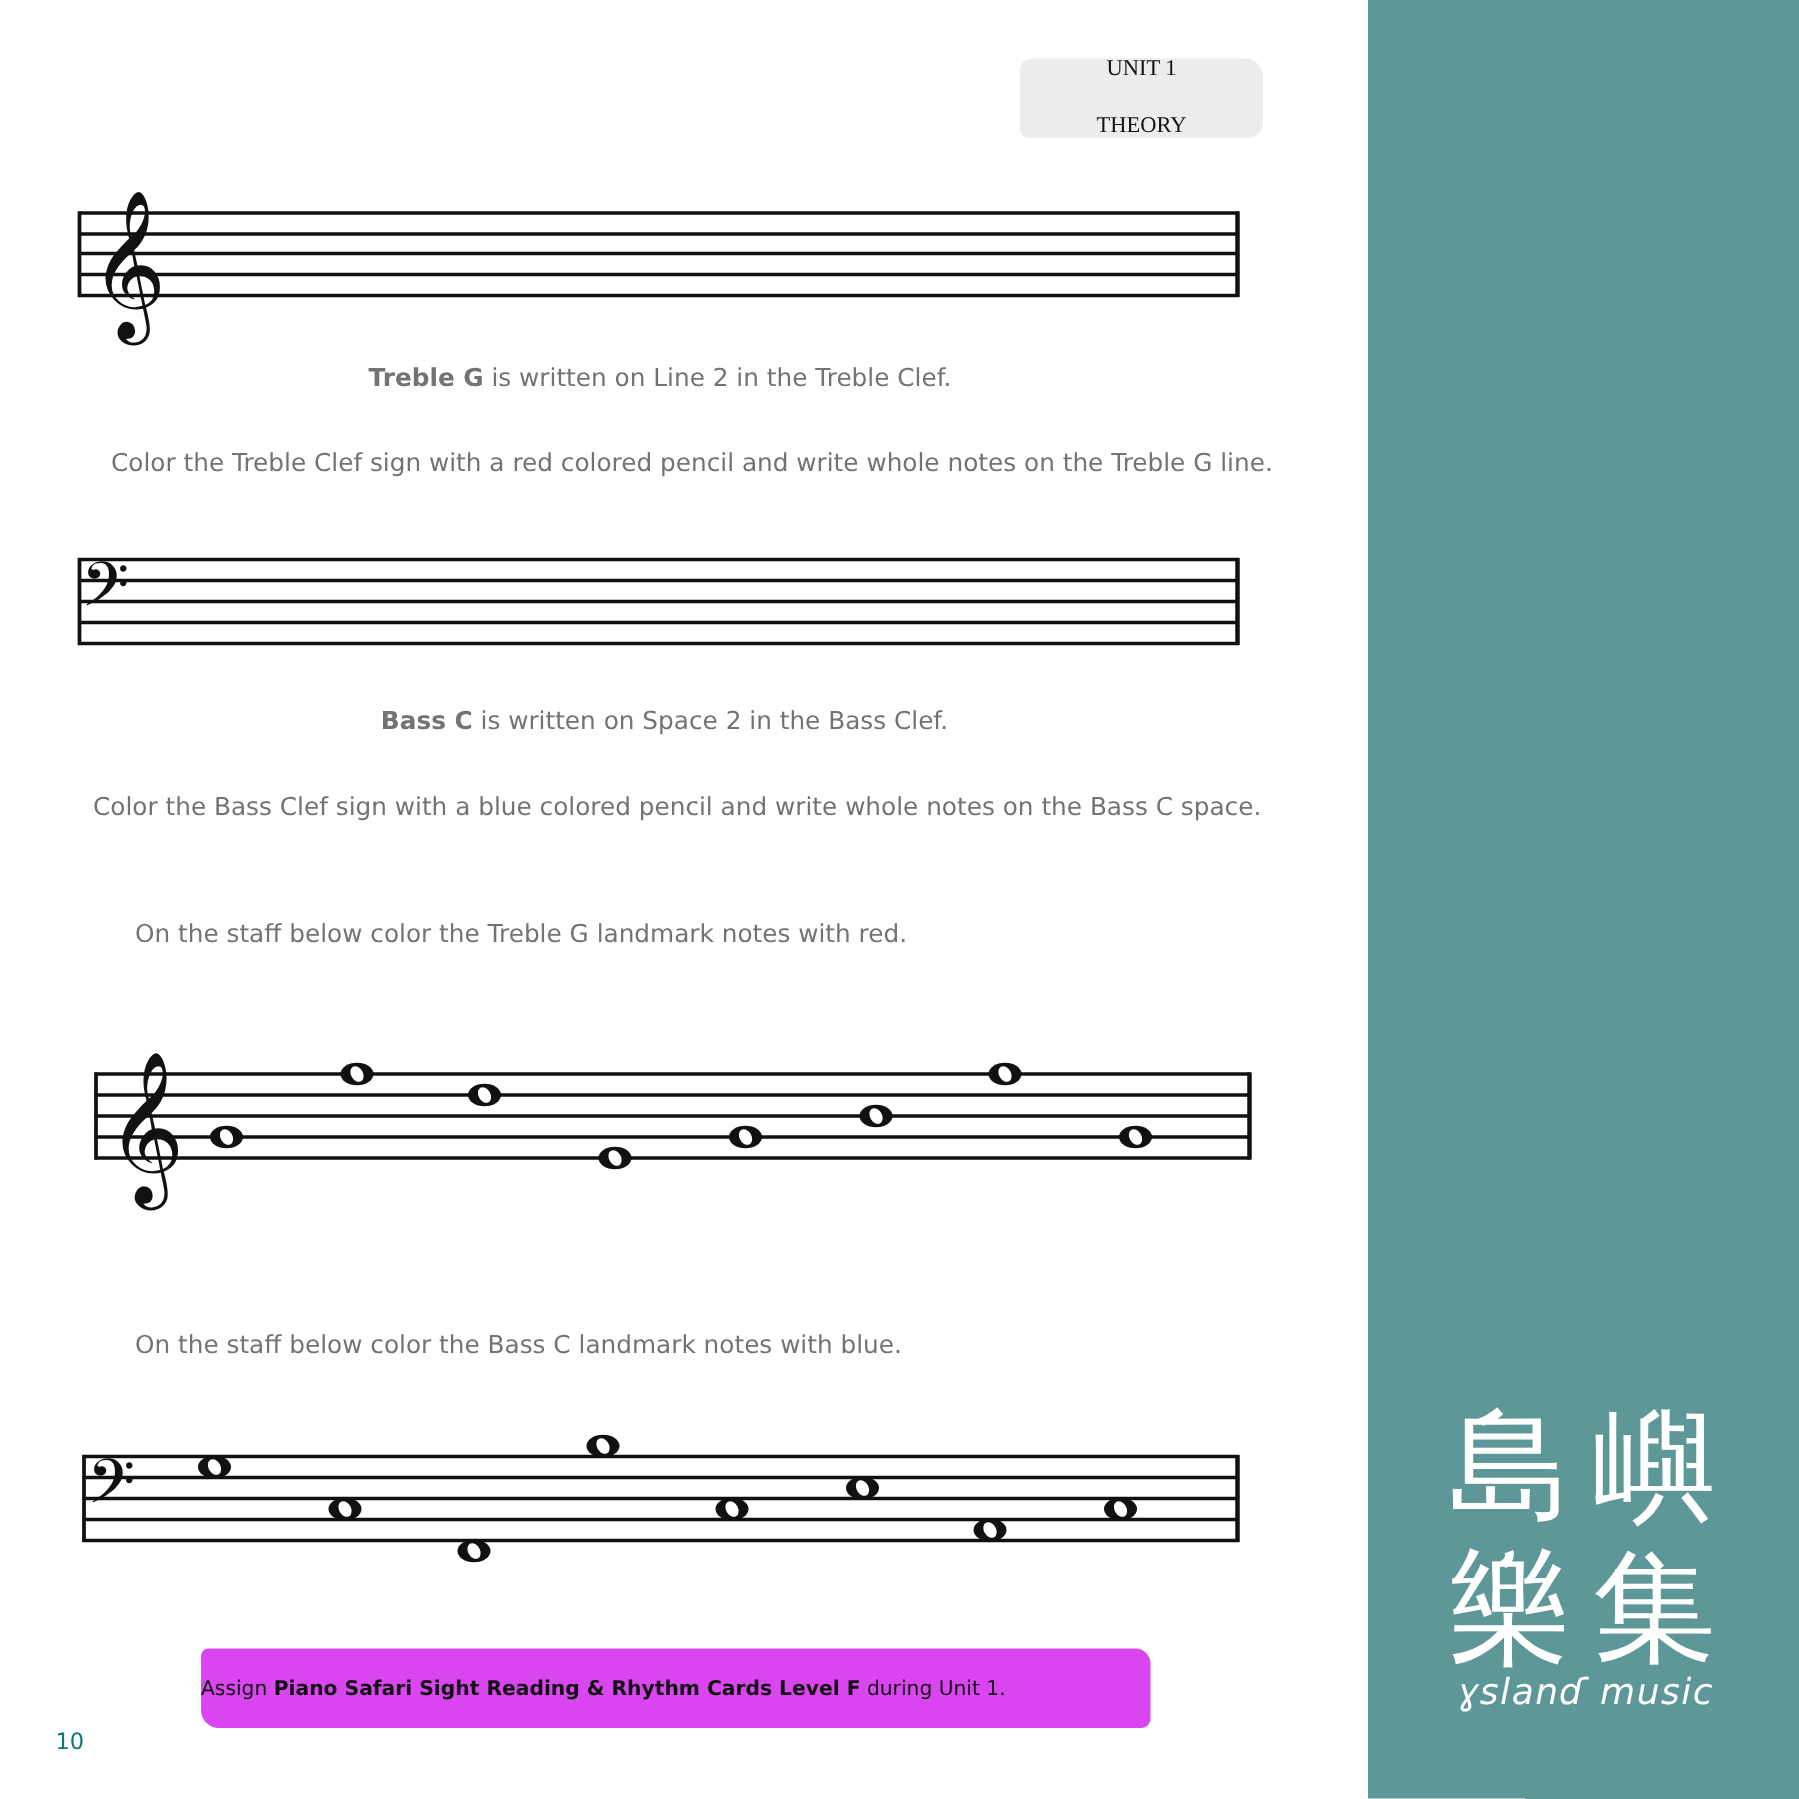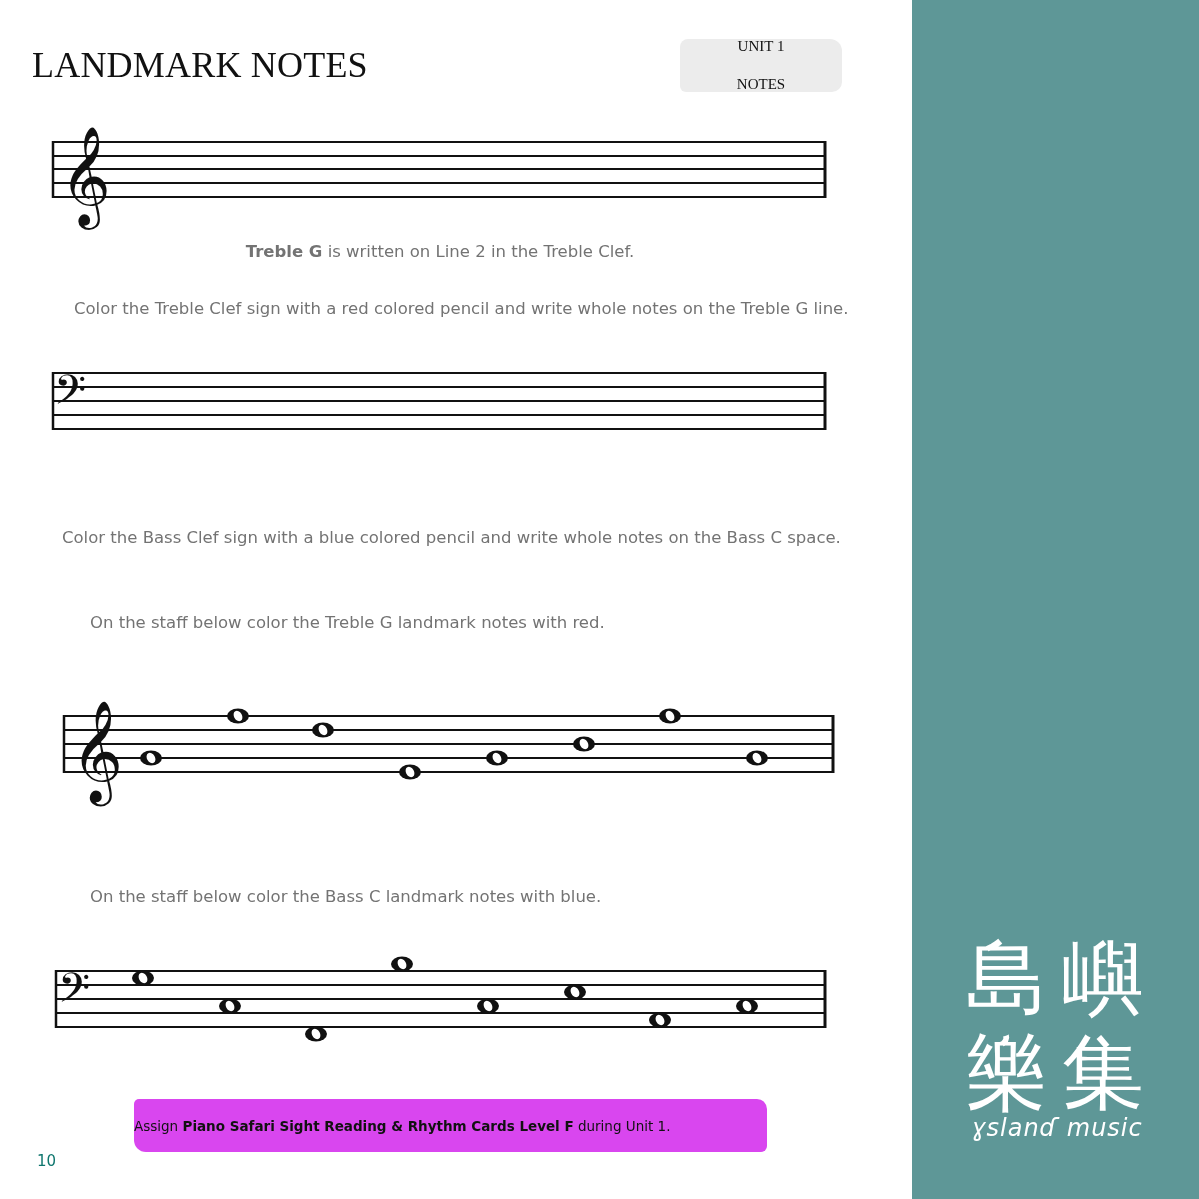--- a/index.html
+++ b/index.html
@@ -47,25 +47,24 @@
   .logo-en {
     margin-top: -6px; font-family: "DejaVu Sans", sans-serif; font-size: 24px;
     letter-spacing: 1px; text-align: center; font-style: italic;
   }
 </style>
 </head>
 <body>
 
 <div class="page">
 
-  <div class="title">LANDMARK NOTES</div>
 
   <div class="unit-badge">
     <span>UNIT 1</span>
-    <span>NOTES</span>
+    <span>THEORY</span>
   </div>
 
   <div class="staff" style="left:40px; top:110px;">
     <svg width="800" height="120" viewBox="0 0 800 120">
       <g stroke="#111" stroke-width="2.2">
         <line x1="12" y1="32" x2="786" y2="32"></line>
         <line x1="12" y1="46" x2="786" y2="46"></line>
         <line x1="12" y1="59" x2="786" y2="59"></line>
         <line x1="12" y1="73" x2="786" y2="73"></line>
         <line x1="12" y1="87" x2="786" y2="87"></line>
@@ -93,20 +92,23 @@
         <line x1="12" y1="74" x2="786" y2="74"></line>
       </g>
       <line x1="13" y1="17" x2="13" y2="75" stroke="#111" stroke-width="2.5"></line>
       <line x1="785" y1="17" x2="785" y2="75" stroke="#111" stroke-width="3"></line>
       <g>
         <text x="14" y="57" font-family="DejaVu Sans, sans-serif" font-size="50" fill="#111">𝄢</text>
       </g>
     </svg>
   </div>
 
+  <div class="text center" style="left:0; width:886px; top:471px;">
+    <b>Bass C</b><span> is written on Space 2 in the Bass Clef.</span>
+  </div>
   <div class="text" style="left:62px; top:528px;">Color the Bass Clef sign with a blue colored pencil and write whole notes on the Bass C space.</div>
 
   <div class="text" style="left:90px; top:613px;">On the staff below color the Treble G landmark notes with red.</div>
 
   <div class="staff" style="left:55px; top:680px;">
     <svg width="800" height="130" viewBox="0 0 800 130">
       <g stroke="#111" stroke-width="2.2">
         <line x1="8" y1="36" x2="779" y2="36"></line>
         <line x1="8" y1="50" x2="779" y2="50"></line>
         <line x1="8" y1="64" x2="779" y2="64"></line>

